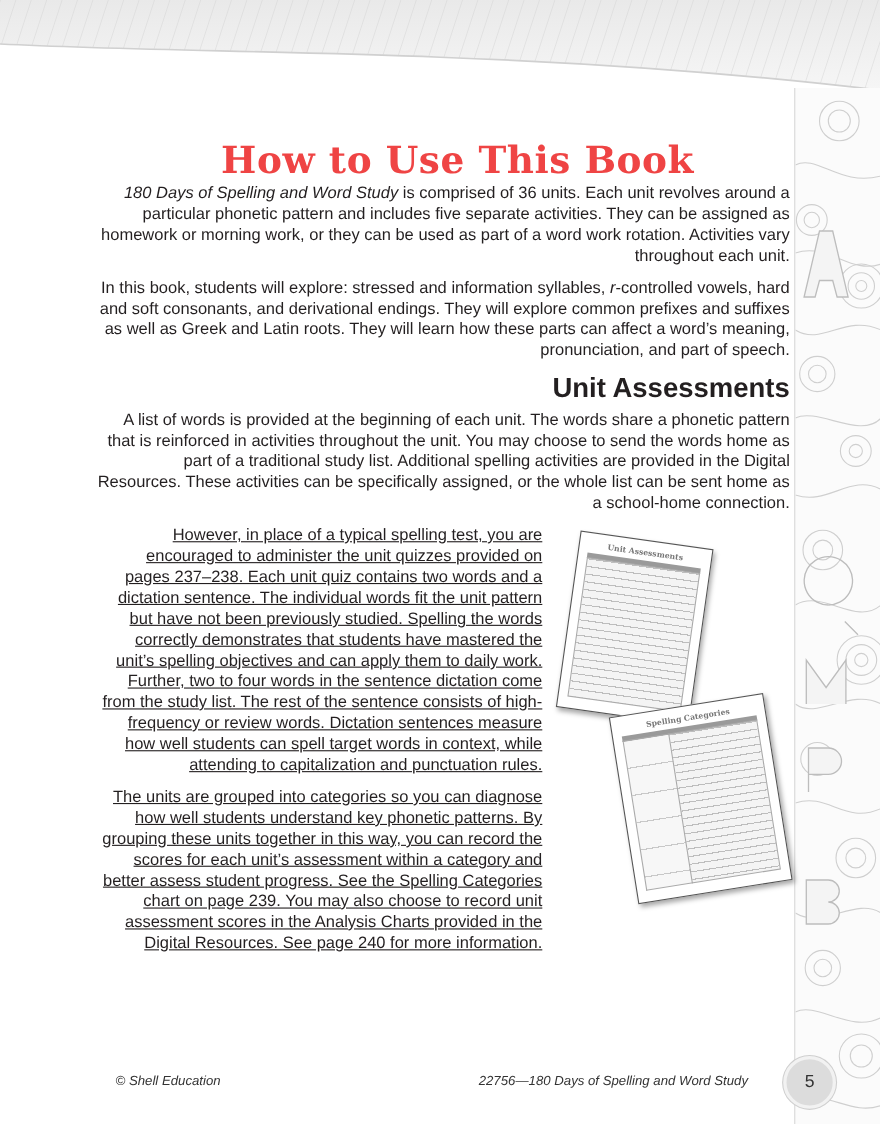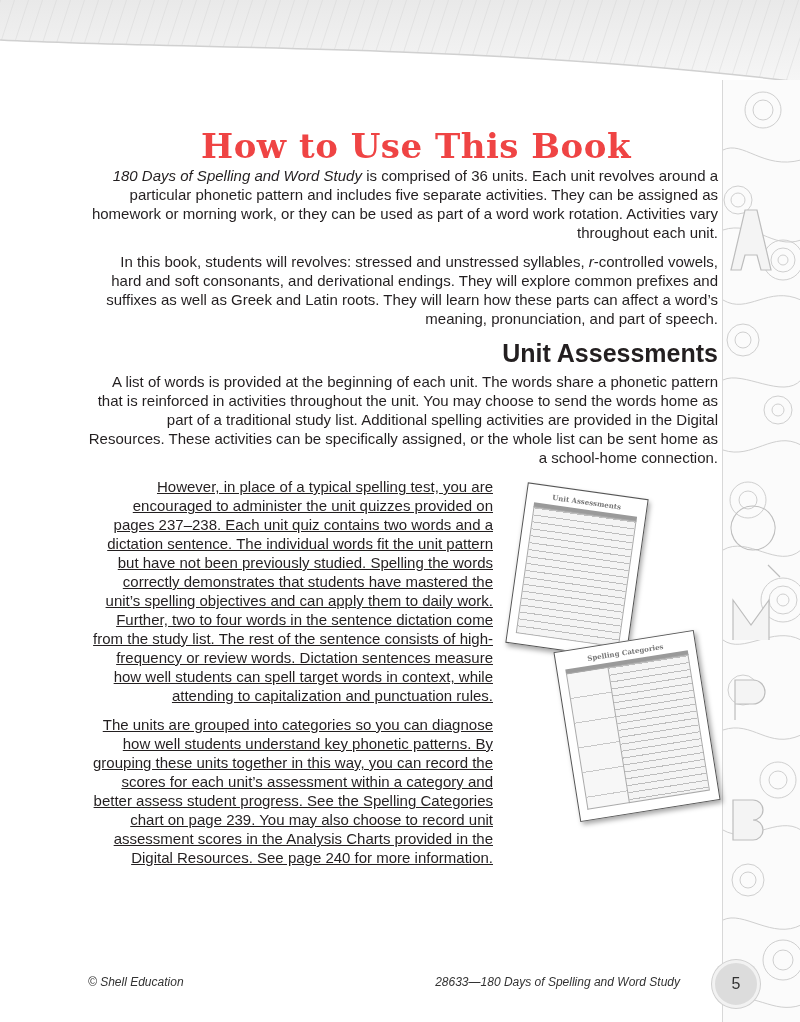--- a/index.html
+++ b/index.html
@@ -21,21 +21,21 @@
   .thumb { position:absolute; background:#fff; border:1px solid #555; box-shadow:2px 3px 5px rgba(0,0,0,0.35); overflow:hidden; }
   .thumb .ttl { font-family:"DejaVu Serif", serif; font-weight:bold; font-size:7px; color:#777; text-align:center; margin-top:6px; }
   .thumb .rows { position:absolute; left:8px; right:8px; top:22px; bottom:10px;
                  background: repeating-linear-gradient(to bottom, #bdbdbd 0 1px, #f4f4f4 1px 7px); border:1px solid #aaa; }
   .thumb .hdr { position:absolute; left:8px; right:8px; top:18px; height:5px; background:#9a9a9a; }
   .thumb1 { left:10px; top:0px; width:120px; height:160px; transform:rotate(8deg); }
   .thumb2 { left:60px; top:150px; width:140px; height:170px; transform:rotate(-9deg); }
   .thumb2 .rows { left:50px; }
   .thumb2 .leftcol { position:absolute; left:8px; top:22px; width:42px; bottom:10px; border:1px solid #aaa; border-right:none;
                      background: repeating-linear-gradient(to bottom, #f7f7f7 0 24px, #c8c8c8 24px 25px); }
-  .footer-left { position:absolute; left:88px; top:975px; font-size:12px; font-style:italic; color:#333; }
+  .footer-left { position:absolute; left:105px; top:975px; font-size:12px; font-style:italic; color:#333; }
   .footer-right { position:absolute; right:120px; top:975px; font-size:12px; font-style:italic; color:#333; }
   .page-num { position:absolute; left:712px; top:960px; width:42px; height:42px; border-radius:50%;
               background:#dcdcdc; border:3px solid #f2f2f2; box-shadow:0 0 0 1px #cfcfcf;
               display:flex; align-items:center; justify-content:center; font-size:16px; color:#333; }
   i { font-style:italic; }
 </style>
 </head>
 <body>
 
 <div class="top-banner">
@@ -96,21 +96,21 @@
       <path d="M12,640 L12,600 L30,600 a12,12 0 0,1 0,24 L12,624"></path>
       <path d="M10,760 L10,720 L30,720 a10,10 0 0,1 0,20 a10,10 0 0,1 0,20 Z"></path>
     </g>
   </svg>
 </div>
 
 <h1 class="page-title">How to Use This Book</h1>
 
 <div class="content">
   <p class="body"><i>180 Days of Spelling and Word Study</i><span> is comprised of 36 units.  Each unit revolves around a particular phonetic pattern and includes five separate activities.  They can be assigned as homework or morning work, or they can be used as part of a word work rotation.  Activities vary throughout each unit.</span></p>
-  <p class="body"><span>In this book, students will revolves: stressed and unstressed syllables, </span><i>r</i><span>-controlled vowels, hard and soft consonants, and derivational endings.  They will explore common prefixes and suffixes as well as Greek and Latin roots.  They will learn how these parts can affect a word’s meaning, pronunciation, and part of speech.</span></p>
+  <p class="body"><span>In this book, students will explore: stressed and information syllables, </span><i>r</i><span>-controlled vowels, hard and soft consonants, and derivational endings.  They will explore common prefixes and suffixes as well as Greek and Latin roots.  They will learn how these parts can affect a word’s meaning, pronunciation, and part of speech.</span></p>
 
   <h2 class="section">Unit Assessments</h2>
   <p class="body">A list of words is provided at the beginning of each unit.  The words share a phonetic pattern that is reinforced in activities throughout the unit.  You may choose to send the words home as part of a traditional study list.  Additional spelling activities are provided in the Digital Resources.  These activities can be specifically assigned, or the whole list can be sent home as a school-home connection.</p>
   <p class="body wrap-para">However, in place of a typical spelling test, you are encouraged to administer the unit quizzes provided on pages 237–238.  Each unit quiz contains two words and a dictation sentence.  The individual words fit the unit pattern but have not been previously studied.  Spelling the words correctly demonstrates that students have mastered the unit’s spelling objectives and can apply them to daily work.  Further, two to four words in the sentence dictation come from the study list.  The rest of the sentence consists of high-frequency or review words.  Dictation sentences measure how well students can spell target words in context, while attending to capitalization and punctuation rules.</p>
   <p class="body wrap-para">The units are grouped into categories so you can diagnose how well students understand key phonetic patterns.  By grouping these units together in this way, you can record the scores for each unit’s assessment within a category and better assess student progress. See the Spelling Categories chart on page 239.  You may also choose to record unit assessment scores in the Analysis Charts provided in the Digital Resources.  See page 240 for more information.</p>
 </div>
 
 <div class="thumbs">
   <div class="thumb thumb1">
     <div class="ttl">Unit Assessments</div>
@@ -119,14 +119,14 @@
   </div>
   <div class="thumb thumb2">
     <div class="ttl">Spelling Categories</div>
     <div class="hdr"></div>
     <div class="leftcol"></div>
     <div class="rows"></div>
   </div>
 </div>
 
 <div class="footer-left">© Shell Education</div>
-<div class="footer-right">28633—180 Days of Spelling and Word Study</div>
+<div class="footer-right">22756—180 Days of Spelling and Word Study</div>
 <div class="page-num">5</div>
 
 </body></html>

